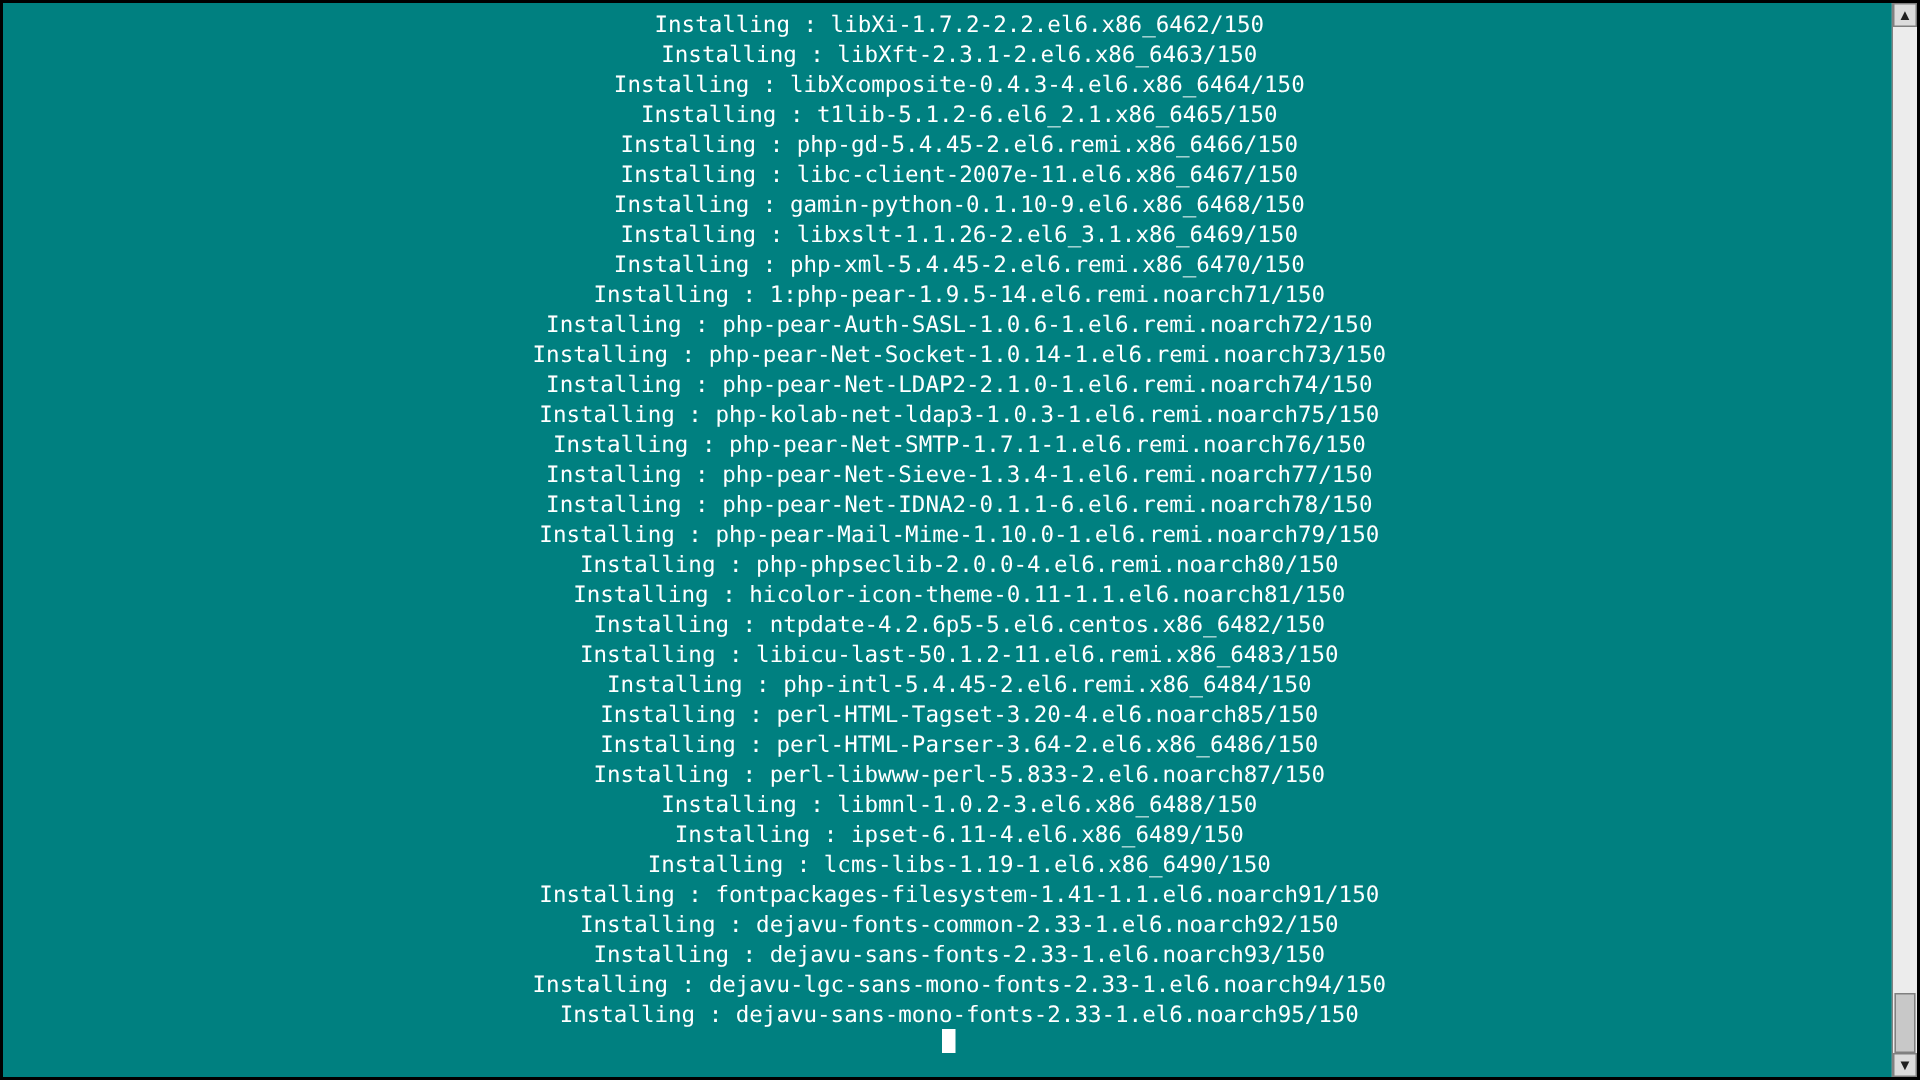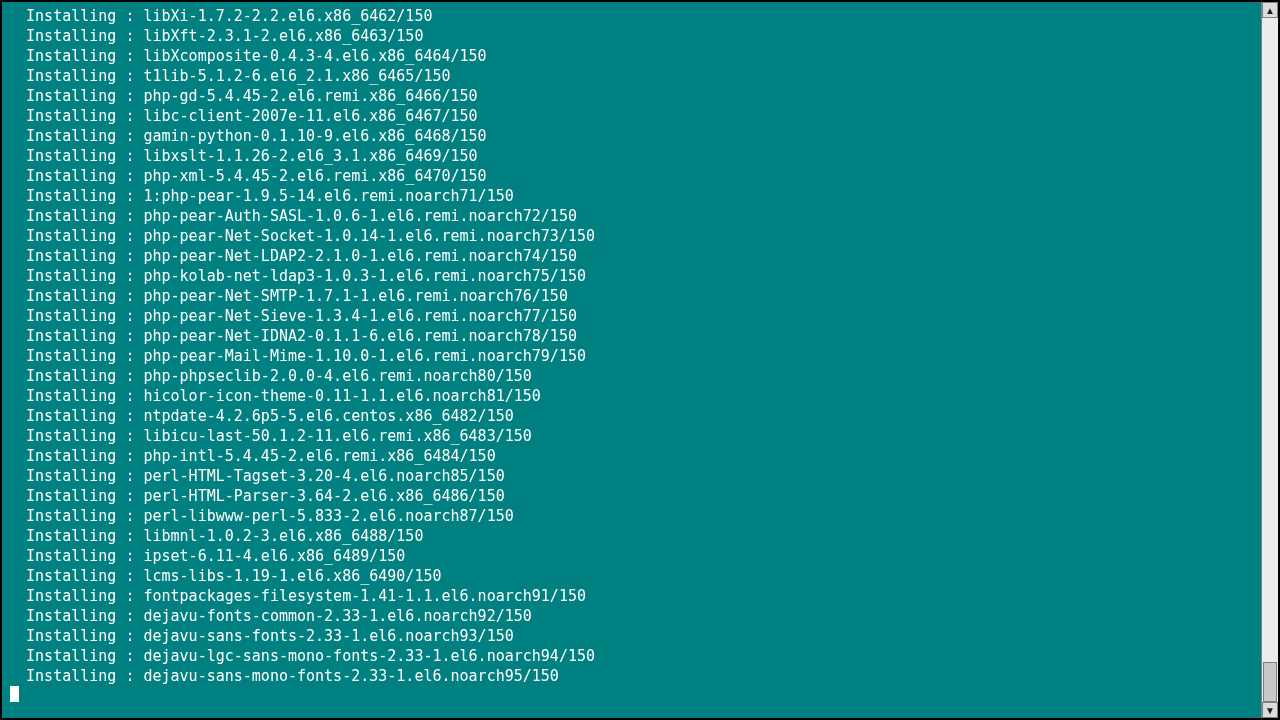--- a/index.html
+++ b/index.html
@@ -18,21 +18,21 @@
     font-family: "DejaVu Sans Mono", "Liberation Mono", "Courier New", monospace;
     font-size: 15px;
     line-height: 20px;
     padding: 4px 0 0 6px;
     white-space: pre;
     overflow: hidden;
     position: relative;
   }
   .line {
     display: flex;
-    justify-content: flex-start;
+    justify-content: center;
     padding-right: 6px;
   }
   .line .left {
     flex: 0 0 auto;
   }
   .line .right {
     flex: 0 0 auto;
     text-align: right;
     padding-right: 2px;
   }

